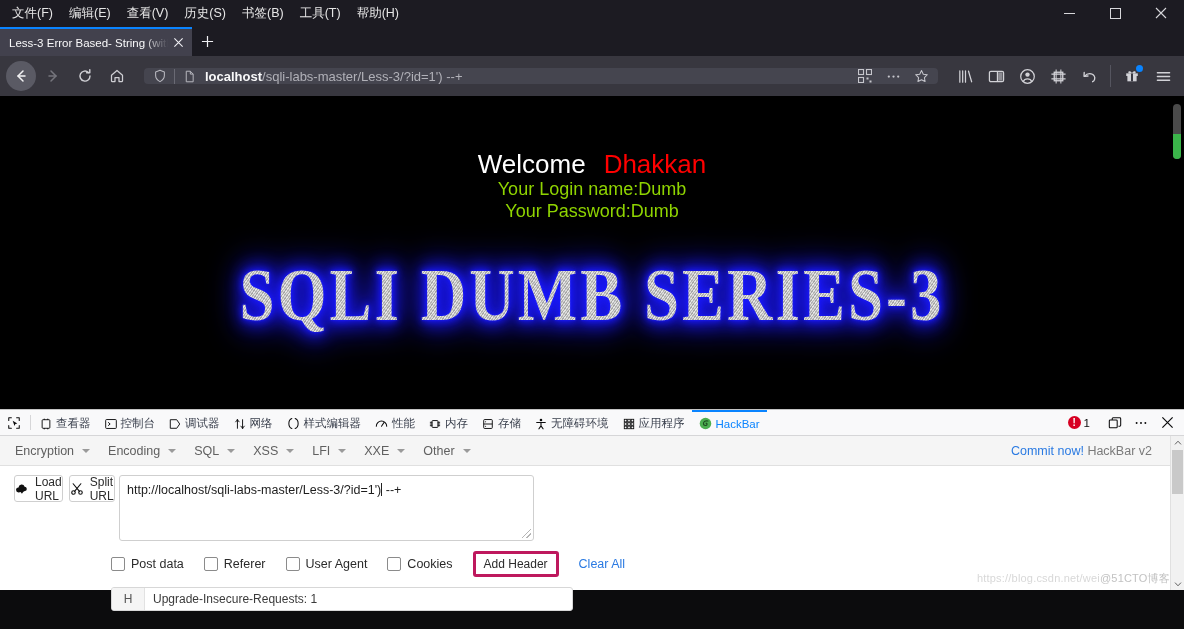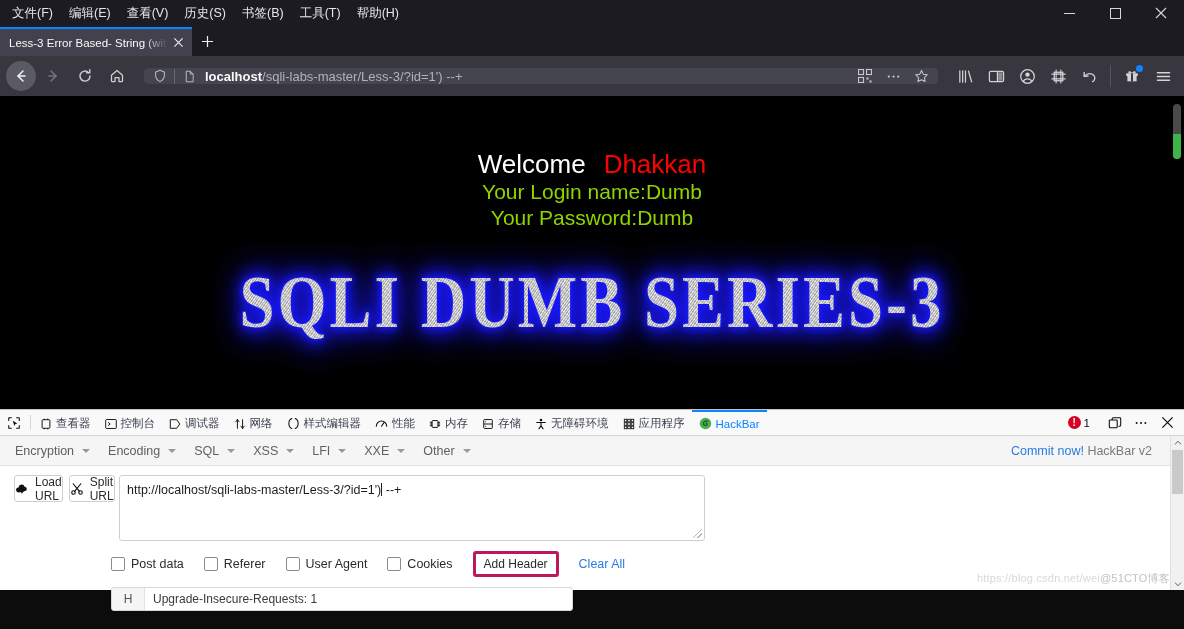--- a/index.html
+++ b/index.html
@@ -96,21 +96,21 @@
   }
 
   
   .page {
     position: relative; background: #000; height: 313px; overflow: hidden;
   }
   .welcome-wrap { text-align: center; padding-top: 54px; }
   .w-line1 { font-size: 26px; line-height: 1.12; }
   .w-welcome { color: #ffffff; font-weight: 400; }
   .w-name { color: #ff0000; font-weight: 400; margin-left: 18px; }
-  .w-line { font-size: 21px; color: #8fd401; line-height: 1.22; }
+  .w-line { font-size: 18px; color: #8fd401; line-height: 1.22; }
 
   .logo-wrap { text-align: center; margin-top: 36px; }
   .logo {
     display: inline-block;
     font-family: "Liberation Serif", serif;
     font-weight: bold; font-style: normal;
     font-size: 63px; letter-spacing: 3px;
     color: #bfbfbf;
     background: repeating-linear-gradient(
         -50deg,
@@ -186,21 +186,21 @@
 
   .hb-body { display: flex; padding: 9px 0 0 14px; gap: 11px; }
   .hb-btns { display: flex; gap: 6px; width: 94px; }
   .hb-btn {
     height: 25px; border: 1px solid #cfcfcf; border-radius: 3px; background: #fff;
     display: flex; align-items: center; justify-content: center; gap: 6px;
     font-size: 12px; color: #2b2b2b;
   }
   .hb-btn .bi { display: flex; align-items: center; color: #1a1a1a; }
   .hb-ta {
-    width: 586px; height: 66px; border: 1px solid #cfcfcf; border-radius: 3px;
+    width: 415px; height: 66px; border: 1px solid #cfcfcf; border-radius: 3px;
     background: #fff; font-size: 12.5px; color: #1d1d1d; padding: 6px 7px;
     box-sizing: border-box; position: relative; line-height: 1.3;
     white-space: pre-wrap; word-break: break-all;
   }
   .caretbar {
     display: inline-block; width: 1px; height: 13px; background: #222;
     vertical-align: -2px; margin: 0 0px;
   }
   .ta-grip {
     position: absolute; right: 2px; bottom: 2px; width: 9px; height: 9px;

